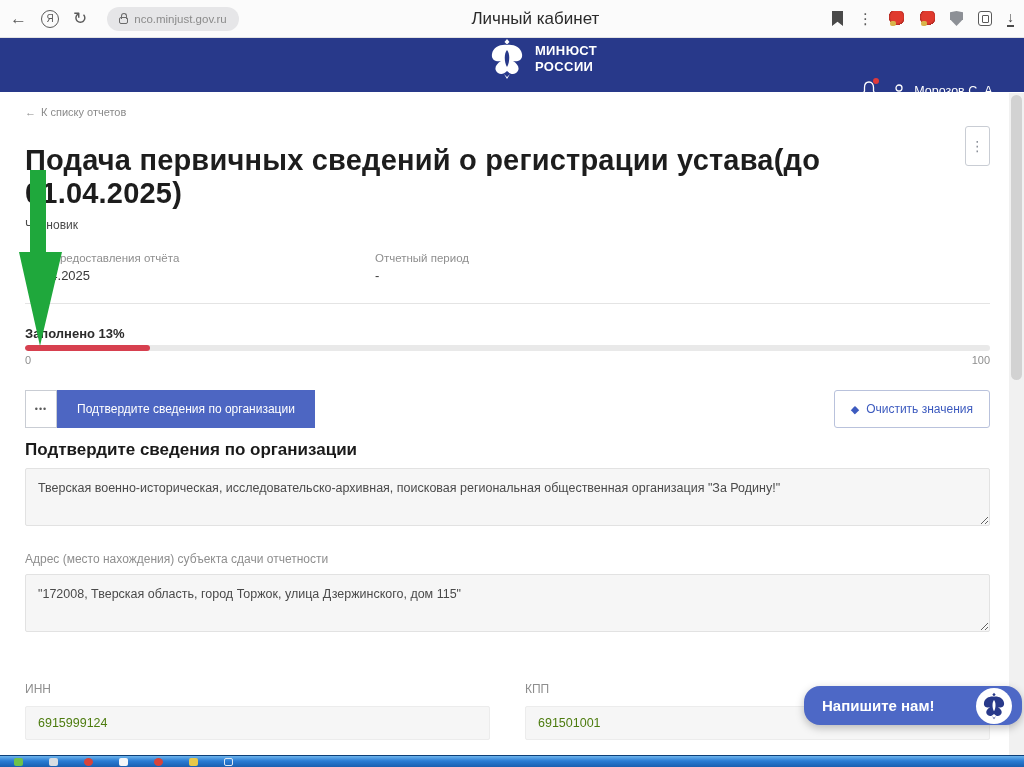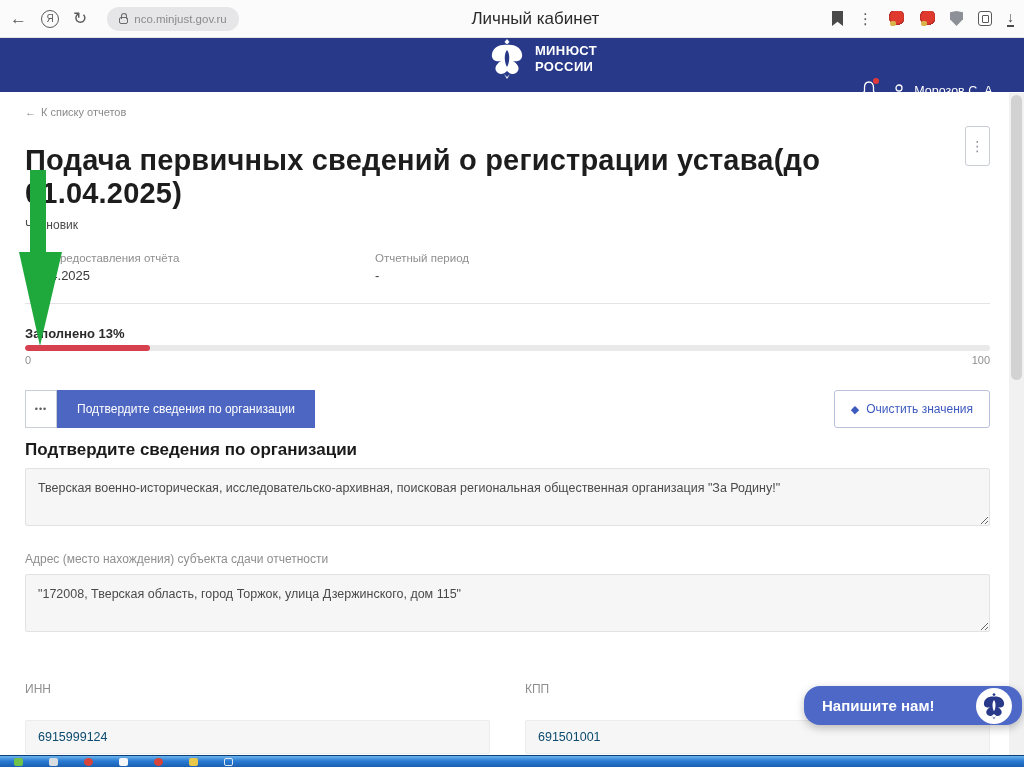--- a/index.html
+++ b/index.html
@@ -73,22 +73,22 @@
     color:#3d5bbf; font-size:12px; padding:0 16px; height:38px; display:flex; align-items:center; gap:7px; cursor:pointer; }
   .diamond-icon { font-size:11px; color:#3d5bbf; }
   .section-title { margin-top:12px; font-size:17px; font-weight:700; color:#1a1a1a; }
   .field-label { font-size:12px; color:#8e8e8e; }
   .fl-1 { margin-top:40px; } .fl-2 { margin-top:26px; }
   .field-textarea { display:block; width:100%; height:58px; margin-top:8px; background:#f6f6f6;
     border:1px solid #e2e2e2; border-radius:2px; resize:vertical; padding:12px 12px;
     font-family:inherit; font-size:12.5px; color:#4a4a4a; }
   .inn-row { display:flex; gap:35px; margin-top:50px; }
   .inn-col { flex:1; }
-  .field-input { display:block; width:100%; height:34px; margin-top:24px; background:#f6f6f6;
-    border:1px solid #ececec; border-radius:2px; padding:0 12px; font-family:inherit; font-size:12.5px; color:#0c4a6e; }
+  .field-input { display:block; width:100%; height:34px; margin-top:10px; background:#f6f6f6;
+    border:1px solid #ececec; border-radius:2px; padding:0 12px; font-family:inherit; font-size:12.5px; color:#4d7c0f; }
 
   
   .page-scrollbar { position:absolute; right:0; top:93px; width:15px; height:662px; background:#f1f1f1; }
   .page-scroll-thumb { position:absolute; top:2px; left:2px; width:11px; height:285px; background:#d2d2d2; border-radius:6px; }
   .chat-btn { position:absolute; left:780px; top:686px; width:218px; height:39px; background:#4d68c6;
     border-radius:16px; box-shadow:0 3px 8px rgba(0,0,0,.25); display:flex; align-items:center;
     padding:0 10px 0 18px; cursor:pointer; z-index:30;margin-left:24px; }
   .chat-label { color:#fff; font-size:15px; font-weight:700; flex:1; }
   .chat-emblem-circle { width:36px; height:36px; border-radius:50%; background:#fff;
     display:flex; align-items:center; justify-content:center; }

